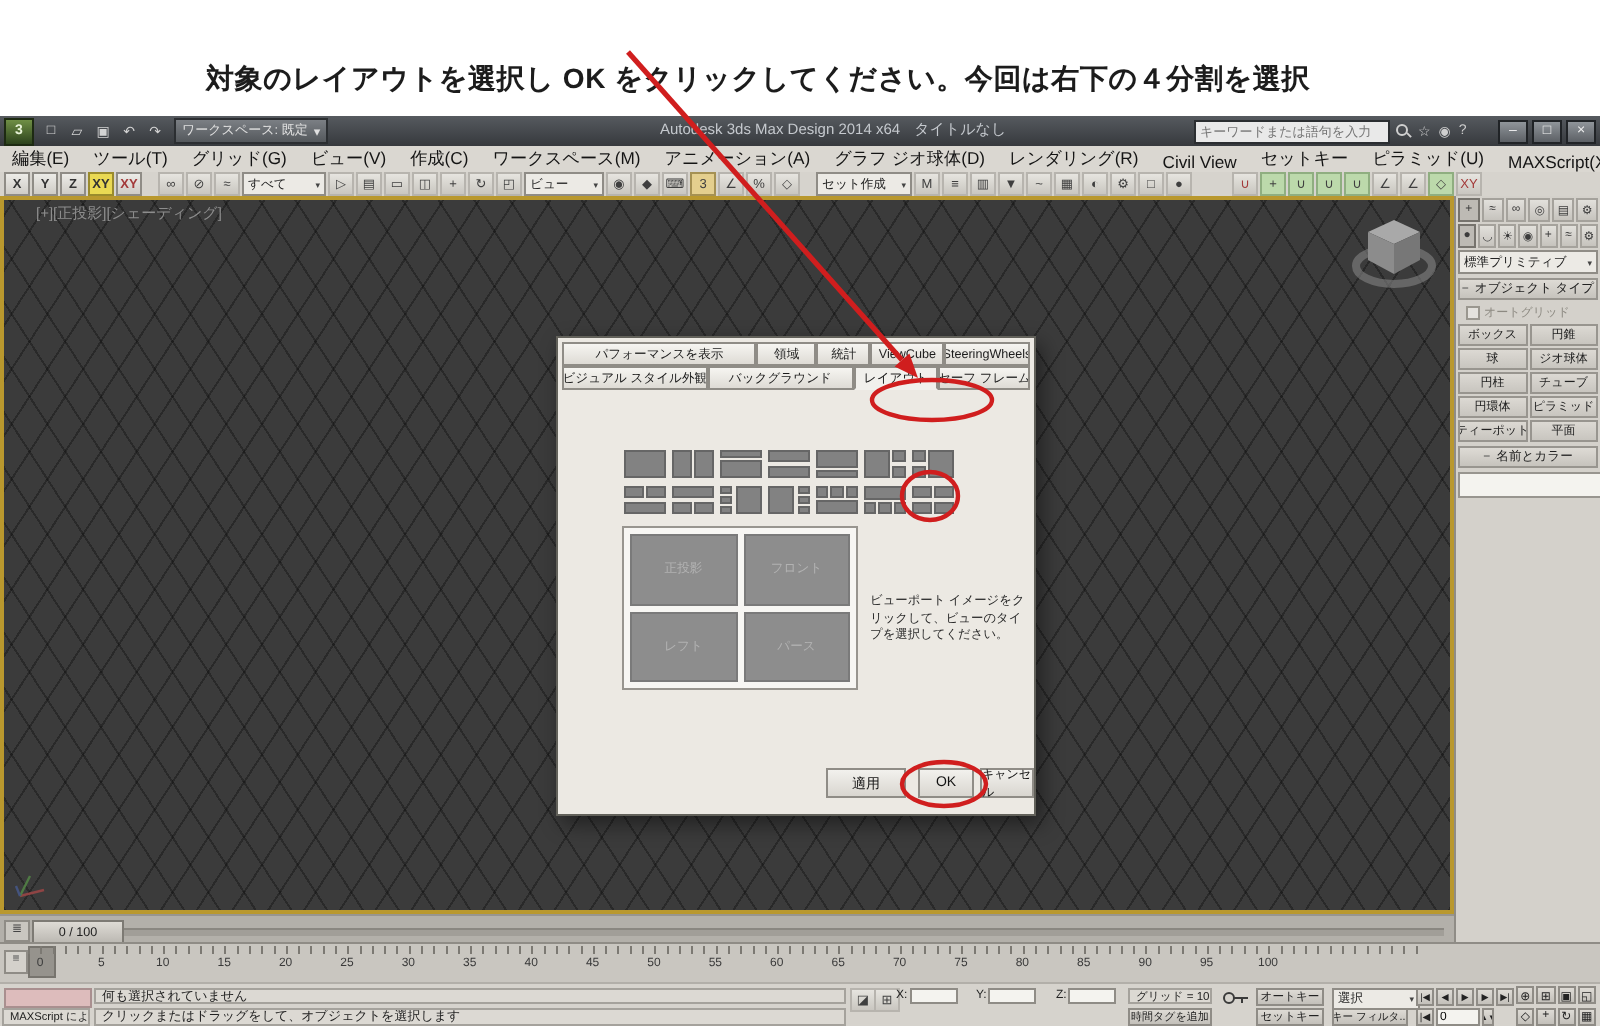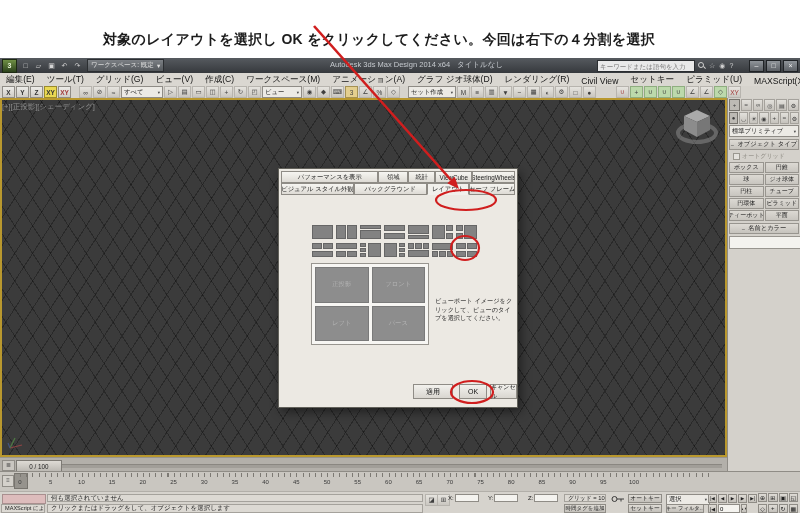--- a/index.html
+++ b/index.html
@@ -58,21 +58,21 @@
   .combo{height:10px;border:1px solid #8f8c86;background:#eceae5;font-size:6.3px;color:#222;
          display:flex;align-items:center;padding:0 2px;gap:2px;flex:none;}
   .combo .arr{margin-left:auto;font-size:4.5px;color:#444;}
   .tb-gap{width:6px;flex:none;}
 
   
   #viewport{position:absolute;left:0;top:40px;width:727px;height:359px;box-sizing:border-box;
             border:2px solid #b9982e;background:#3b3b3b;
             background-image:repeating-linear-gradient(57deg,rgba(0,0,0,.30) 0 1px,transparent 1px 15px),
                              repeating-linear-gradient(-57deg,rgba(0,0,0,.30) 0 1px,transparent 1px 15px);}
-  #vp-label{position:absolute;left:0;top:2px;color:#8d8d8d;font-size:7.5px;}
+  #vp-label{position:absolute;left:16px;top:2px;color:#8d8d8d;font-size:7.5px;}
 
   
   #cpanel{position:absolute;left:727px;top:40px;width:73px;height:373px;background:#d4d1cb;
           border-left:1px solid #8f8c86;box-sizing:border-box;padding:1px;}
   .cp-row{display:flex;gap:1px;margin-bottom:1px;}
   .cp-icon{width:10px;height:10px;border:1px solid #a5a29c;background:linear-gradient(#e2e0db,#c6c3bd);
            color:#3c3c3c;font-size:6px;display:flex;align-items:center;justify-content:center;}
   .cp-icon.active{background:#bdbab4;border-color:#76736d;}
   #cp-combo{height:10px;margin:1px 0;}
   .rollout{height:9px;background:linear-gradient(#dedbd5,#c6c3bd);border:1px solid #98958f;

